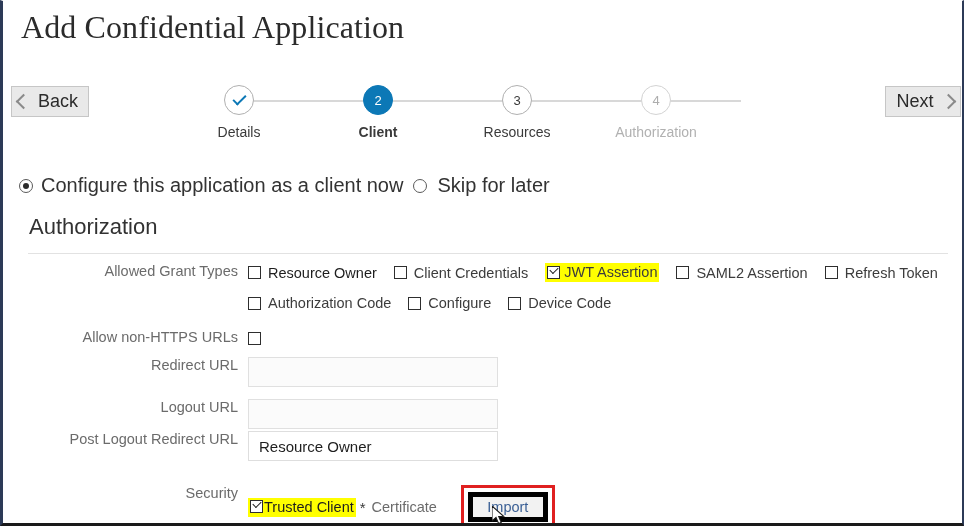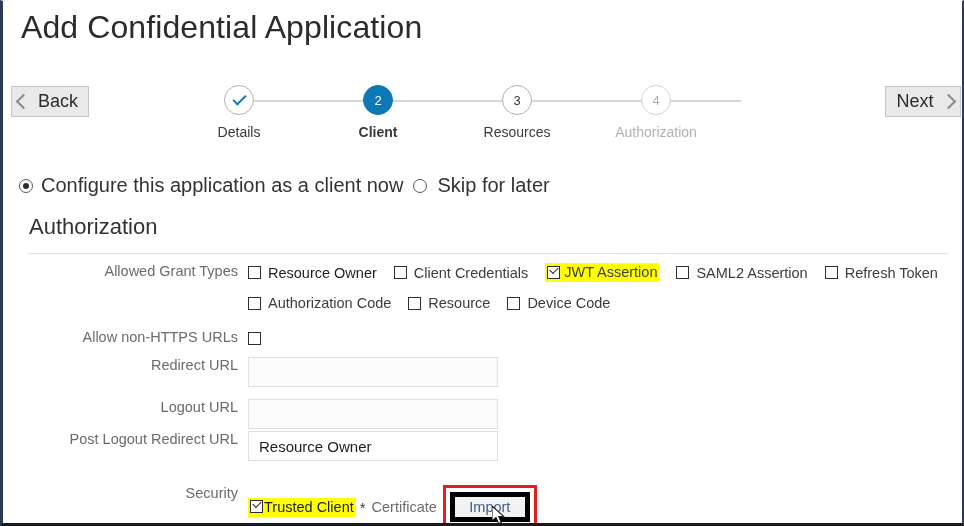--- a/index.html
+++ b/index.html
@@ -21,20 +21,21 @@
 
   
   .page-title {
     position: absolute;
     left: 18px; top: 8px;
     font-size: 32px;
     font-weight: 400;
     color: #2b2b2b;
     letter-spacing: 0.1px;
     white-space: nowrap;
+    font-family: Liberation Serif, serif;
   }
 
   
   .nav-btn {
     position: absolute;
     height: 31px;
     background: #e9e9e9;
     border: 1px solid #c6c6c6;
     color: #2b2b2b;
     font-size: 18px;
@@ -232,21 +233,21 @@
     color: #1e1e1e;
     padding: 0 10px;
     display: flex;
     align-items: center;
     font-family: "Liberation Sans", sans-serif;
   }
   .txtinput.filled { background: #ffffff; border-color: #dedede; }
 
   .sec-wrap { display: flex; align-items: center; font-size: 14.5px; color: #6b6b6b; }
   .asterisk { margin: 0 6px 0 4px; color: #3a3a3a; font-size: 15px; }
-  .cert-lbl { margin-right: 6px; color: #6b6b6b; }
+  .cert-lbl { margin-right: 24px; color: #6b6b6b; }
 
   .import-outline {
     border: 3px solid #e02020;
     padding: 4px;
     display: inline-block;
     line-height: 0;
   }
   .import-btn {
     width: 80px; height: 30px;
     background: #f2f2f2;
@@ -360,21 +361,21 @@
       <div class="flabel"></div>
       <div class="fcontrol">
         <div class="cbgroup">
           <span class="cbitem">
             <span class="cb"></span>
             <span class="txt">Authorization Code</span>
           </span>
           <span class="gap"></span>
           <span class="cbitem">
             <span class="cb"></span>
-            <span class="txt">Resource</span>
+            <span class="txt">Configure</span>
           </span>
           <span class="gap"></span>
           <span class="cbitem">
             <span class="cb"></span>
             <span class="txt">Device Code</span>
           </span>
         </div>
       </div>
     </div>
 

